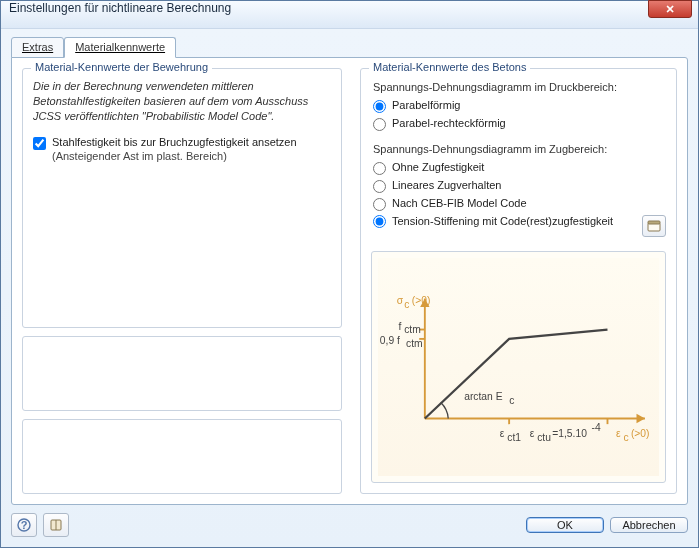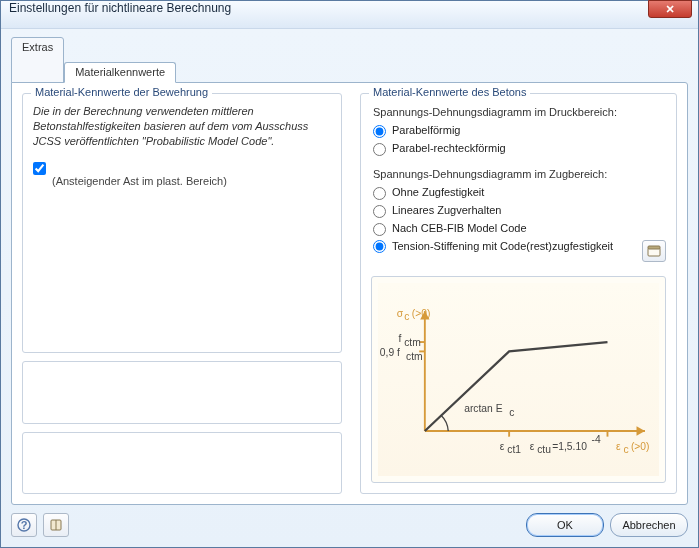--- a/index.html
+++ b/index.html
@@ -7,23 +7,23 @@
 
 .window { width: 699px; height: 548px; border: 1px solid #5a7aa0; background: #fff; display: flex; flex-direction: column; }
 
 .titlebar { height: 28px; background: linear-gradient(#f7fbff, #dde9f7); display: flex; align-items: flex-start; padding: 0 4px; border-bottom: 1px solid #c9d8ea; position: relative; }
 .titlebar-title { color: #1a2b3f; font-size: 12px; padding-left: 4px; }
 .close-btn { margin-left: auto; width: 44px; height: 18px; background: linear-gradient(#e67a6f, #c43c2e); border: 1px solid #8a2b20; border-radius: 0 0 3px 3px; display: flex; align-items: center; justify-content: center; position: absolute; top: -1px; right: 6px; }
 .close-x { color: #fff; font-weight: bold; font-size: 11px; }
 
 .client { flex: 1; display: flex; flex-direction: column; padding: 8px 10px 10px 10px; background: linear-gradient(#eef5fc, #e8f1fa); }
 
-.tabstrip { display: flex; gap: 0; margin-bottom: -1px; }
+.tabstrip { display: flex; gap: 0; margin-bottom: -1px; text-decoration: underline; }
 .tab { padding: 3px 10px 4px 10px; border: 1px solid #9cb4cc; background: #f5f8fc; border-radius: 3px 3px 0 0; color: #333; }
-.tab.active { background: #fff; border-bottom-color: #fff; position: relative; z-index: 2; margin-top: 25px; }
+.tab.active { background: #fff; border-bottom-color: #fff; position: relative; z-index: 2; }
 
 .tabpage { flex: 1; border: 1px solid #9cb4cc; background: #fff; border-radius: 0 3px 3px 3px; padding: 10px; display: flex; gap: 18px; }
 
 .col-left { width: 320px; display: flex; flex-direction: column; gap: 8px; }
 .col-right { flex: 1; display: flex; flex-direction: column; }
 
 .group { border: 1px solid #c9d3e0; border-radius: 3px; padding: 10px 10px 10px 10px; position: relative; }
 .group-legend { position: absolute; top: -8px; left: 8px; background: #fff; padding: 0 4px; color: #2a4a7a; font-size: 11px; }
 
 .desctext { color: #333; line-height: 1.35; margin-bottom: 12px; font-style: italic; }
@@ -46,21 +46,21 @@
 .tensionrow { display: flex; align-items: flex-start; gap: 6px; }
 .tensiontext { flex: 1; }
 .iconbtn { width: 24px; height: 22px; border: 1px solid #adb9c8; border-radius: 3px; background: linear-gradient(#fdfdfe,#e9eef5); display: flex; align-items: center; justify-content: center; margin-left: auto; }
 
 .diagram-wrap { margin-top: 10px; border: 1px solid #c9d3e0; border-radius: 3px; padding: 6px; background: #fffdf6; flex: 1; display: flex; }
 .diagram { flex: 1; background: linear-gradient(#fffcf2,#fdf6e8); position: relative; }
 
 .footer { display: flex; align-items: center; gap: 6px; padding-top: 8px; }
 .icon-small { width: 26px; height: 24px; border: 1px solid #adb9c8; border-radius: 3px; background: linear-gradient(#fdfdfe,#e9eef5); display: flex; align-items: center; justify-content: center; }
 .spacer { flex: 1; }
-.btn { min-width: 78px; height: 24px; border: 1px solid #8aa3c2; border-radius: 11px; background: linear-gradient(#fefefe,#e5edf6); color: #222; padding: 0 8px; }
+.btn { min-width: 78px; height: 16px; border: 1px solid #8aa3c2; border-radius: 4px; background: linear-gradient(#fefefe,#e5edf6); color: #222; padding: 0 8px; }
 .btn.primary { border-color: #3d74b7; box-shadow: 0 0 0 1px #a8cdfb inset; }
 
 
 svg text { font-family: "Segoe UI", Tahoma, sans-serif; }
 </style>
 </head>
 <body>
 
 <div class="window">
 
@@ -79,20 +79,21 @@
     </div>
 
     <div class="tabpage">
 
       <div class="col-left">
         <div class="group" style="height: 260px;">
           <span class="group-legend">Material-Kennwerte der Bewehrung</span>
           <p class="desctext">Die in der Berechnung verwendeten mittleren Betonstahlfestigkeiten basieren auf dem vom Ausschuss JCSS veröffentlichten "Probabilistic Model Code".</p>
           <div class="checkrow">
             <input type="checkbox" checked="" style="">
+            <span class="checklabel">Stahlfestigkeit bis zur Bruchzugfestigkeit ansetzen</span>
           </div>
           <div class="checksub">(Ansteigender Ast im plast. Bereich)</div>
         </div>
         <div class="emptygroup"></div>
         <div class="emptygroup"></div>
       </div>
 
       <div class="col-right">
         <div class="group" style="flex:1; display:flex; flex-direction:column;">
           <span class="group-legend">Material-Kennwerte des Betons</span>

